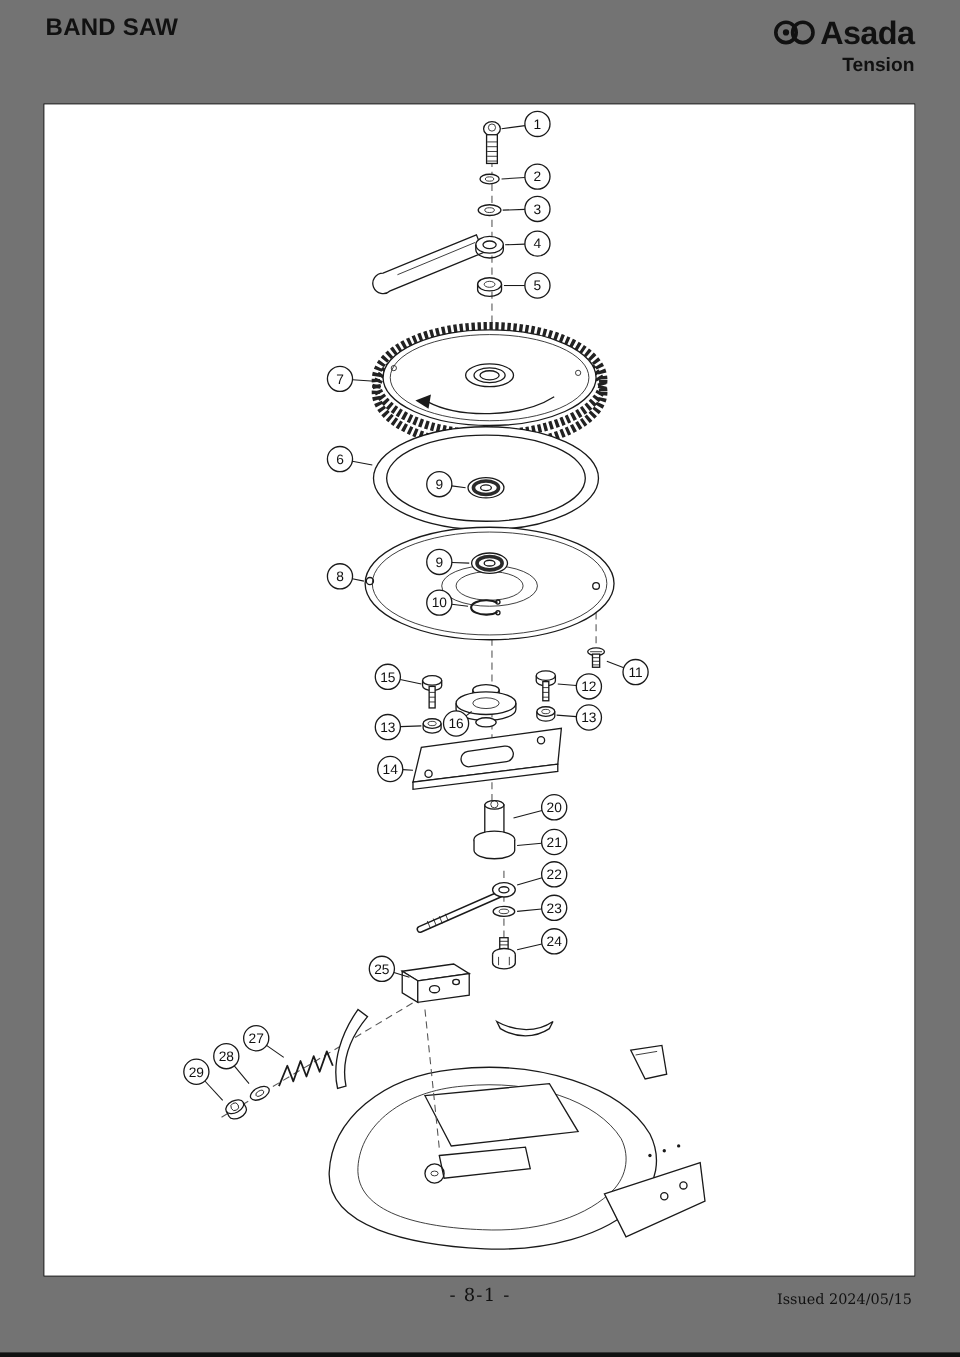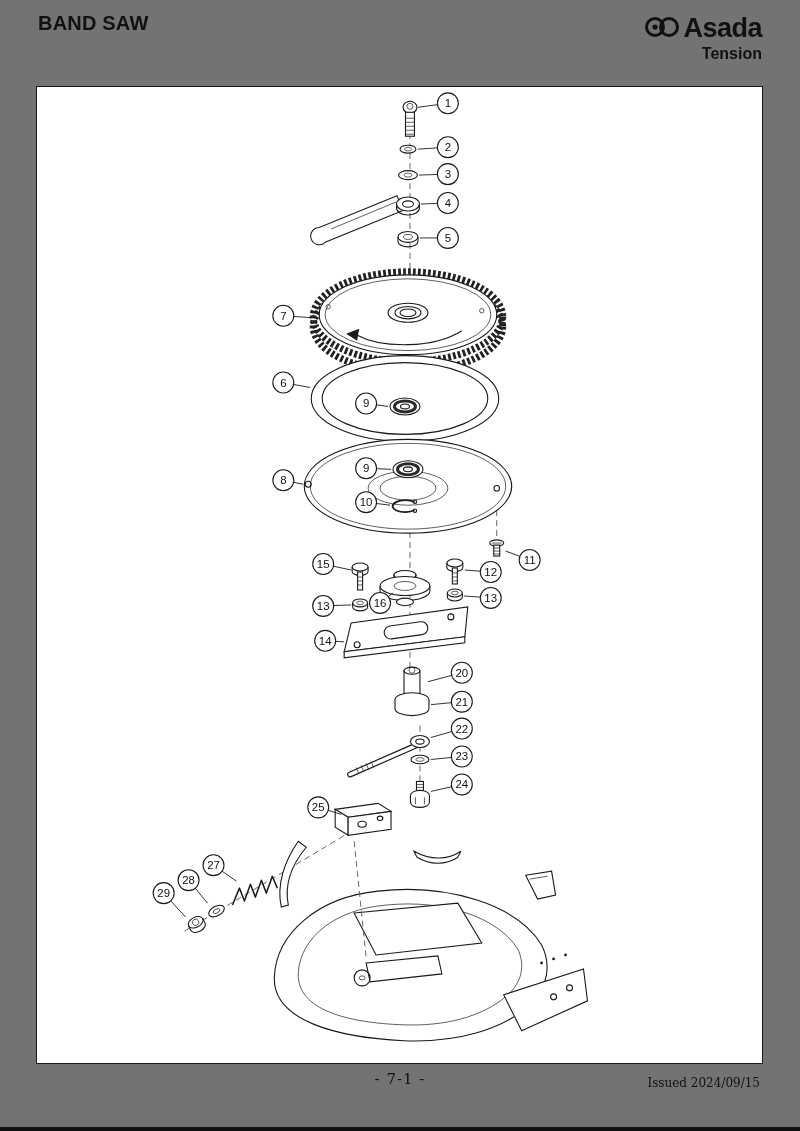--- a/index.html
+++ b/index.html
@@ -418,16 +418,16 @@
           </g>
           <g>
             <line x1="134.09510859943214" y1="815.7401184721078" x2="149" y2="832" stroke="#1a1a1a" stroke-width="0.9"></line>
             <circle cx="127" cy="808" r="10.5" fill="#fff" stroke="#1a1a1a" stroke-width="1.1"></circle>
             <text x="127" y="812" text-anchor="middle" font-size="11.5" fill="#111">29</text>
           </g>
         </g>
     </svg>
   </div>
 
-  <div class="footer-page">- 7-1 -</div>
-  <div class="footer-issued">Issued 2024/09/15</div>
+  <div class="footer-page">- 8-1 -</div>
+  <div class="footer-issued">Issued 2024/05/15</div>
   <div class="bottom-bar"></div>
 </div>
 
 </body></html>

